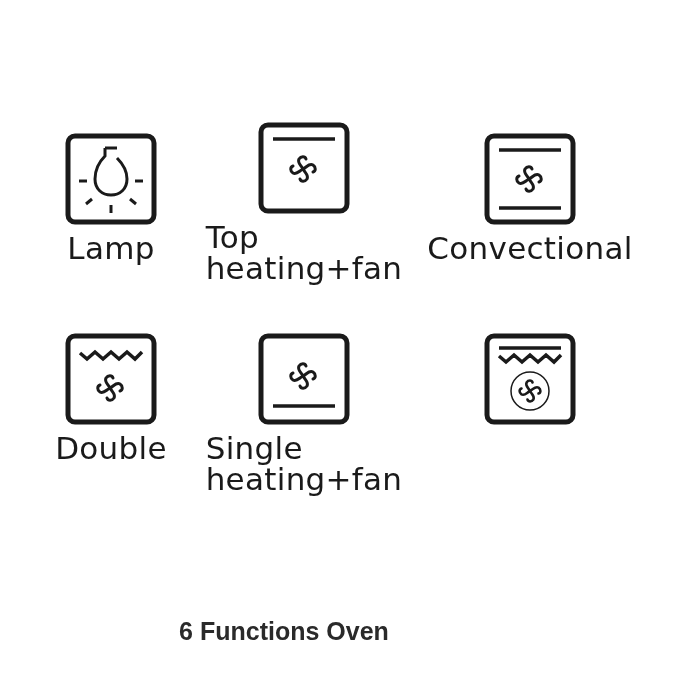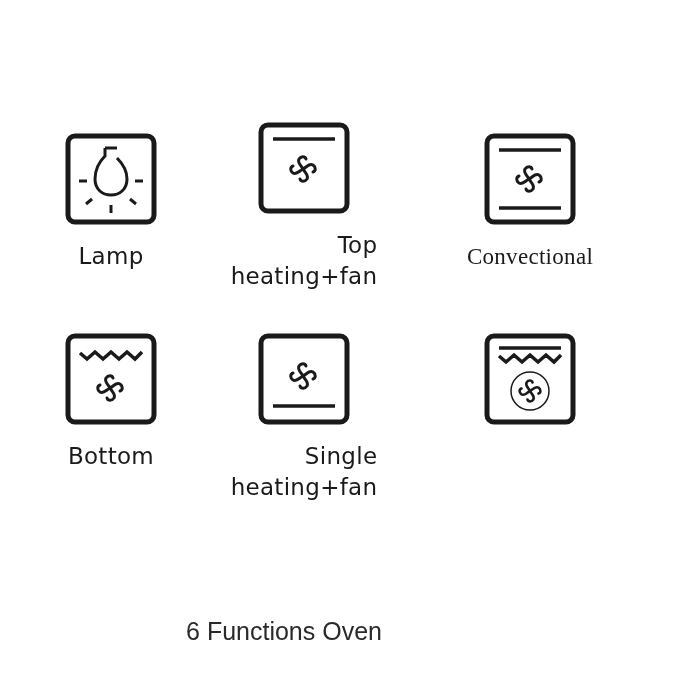--- a/index.html
+++ b/index.html
@@ -1,22 +1,22 @@
 <!DOCTYPE html>
 <html><head>
 <meta charset="utf-8">
 <style>
   html, body { margin: 0; padding: 0; background: #ffffff; }
   body { width: 700px; height: 700px; position: relative; overflow: hidden; font-family: "DejaVu Sans", sans-serif; color: #1a1a1a; }
   .cell { position: absolute; width: 240px; display: flex; flex-direction: column; align-items: center; }
   .icon-box { width: 92px; height: 92px; box-sizing: border-box; }
   .icon-box svg { width: 92px; height: 92px; display: block; }
-  .label { margin-top: 16px; font-size: 23px; line-height: 31px; text-align: right; letter-spacing: 0.3px; color: #1a1a1a; }
+  .label { margin-top: 8px; font-size: 31px; line-height: 31px; text-align: left; letter-spacing: 0.3px; color: #1a1a1a; }
   .label span { display: block; white-space: nowrap; }
-  .title { position: absolute; left: 0; top: 617px; width: 568px; text-align: center; font-family: "Liberation Sans", sans-serif; font-weight: normal; font-size: 25px; color: #2a2a2a; }
+  .title { position: absolute; left: 0; top: 617px; width: 568px; text-align: center; font-family: "Liberation Sans", sans-serif; font-weight: bold; font-size: 25px; color: #2a2a2a; }
 </style>
 </head>
 <body>
 
 <svg width="0" height="0" style="position:absolute">
   <defs>
     <g id="fan">
       <path d="M0,0 C-2,-4 -6,-6 -4,-10 C-2,-13 2,-13 3,-10" fill="none" stroke="#1a1a1a" stroke-width="3" stroke-linecap="round"></path>
       <path d="M0,0 C4,-2 6,-6 10,-4 C13,-2 13,2 10,3" fill="none" stroke="#1a1a1a" stroke-width="3" stroke-linecap="round"></path>
       <path d="M0,0 C2,4 6,6 4,10 C2,13 -2,13 -3,10" fill="none" stroke="#1a1a1a" stroke-width="3" stroke-linecap="round"></path>
@@ -50,21 +50,21 @@
       <line x1="15" y1="17" x2="77" y2="17" stroke="#1a1a1a" stroke-width="3.5"></line>
       <use href="#fan" transform="translate(45,47)"></use>
     </svg>
   </div>
   <div class="label">
     <span>Top</span>
     <span>heating+fan</span>
   </div>
 </div>
 
-<div class="cell" style="left:410px; top:133px;font-family:Liberation Serif, serif;">
+<div class="cell" style="left:410px; top:133px;">
   <div class="icon-box">
     <svg viewBox="0 0 92 92">
       <use href="#frame"></use>
       <line x1="15" y1="17" x2="77" y2="17" stroke="#1a1a1a" stroke-width="3.5"></line>
       <use href="#fan" transform="translate(45,46)"></use>
       <line x1="15" y1="75" x2="77" y2="75" stroke="#1a1a1a" stroke-width="3.5"></line>
     </svg>
   </div>
   <div class="label">
     <span>Convectional</span>
@@ -73,21 +73,21 @@
 
 <div class="cell" style="left:-9px; top:333px;">
   <div class="icon-box">
     <svg viewBox="0 0 92 92">
       <use href="#frame"></use>
       <polyline points="15,20 22,26 30,19 38,26 46,19 54,26 62,19 70,26 77,19" fill="none" stroke="#1a1a1a" stroke-width="3.5" stroke-linejoin="miter"></polyline>
       <use href="#fan" transform="translate(45,55)"></use>
     </svg>
   </div>
   <div class="label">
-    <span>Bottom</span>
+    <span>Double</span>
   </div>
 </div>
 
 <div class="cell" style="left:184px; top:333px;">
   <div class="icon-box">
     <svg viewBox="0 0 92 92">
       <use href="#frame"></use>
       <use href="#fan" transform="translate(45,43)"></use>
       <line x1="15" y1="73" x2="77" y2="73" stroke="#1a1a1a" stroke-width="3.5"></line>
     </svg>

